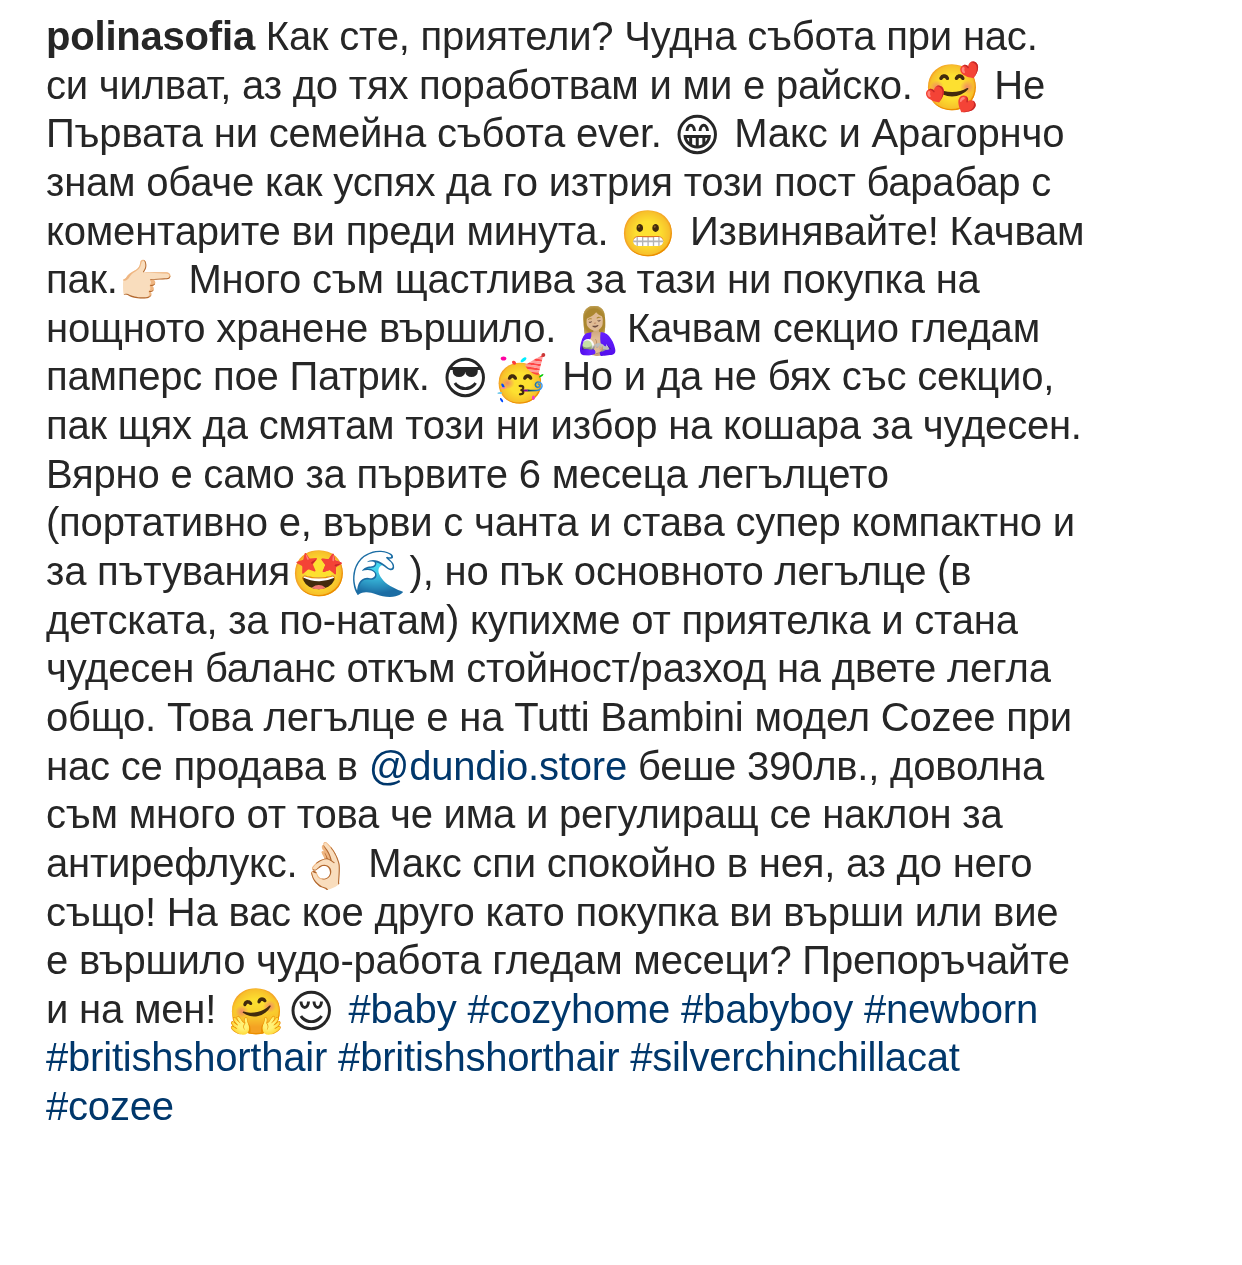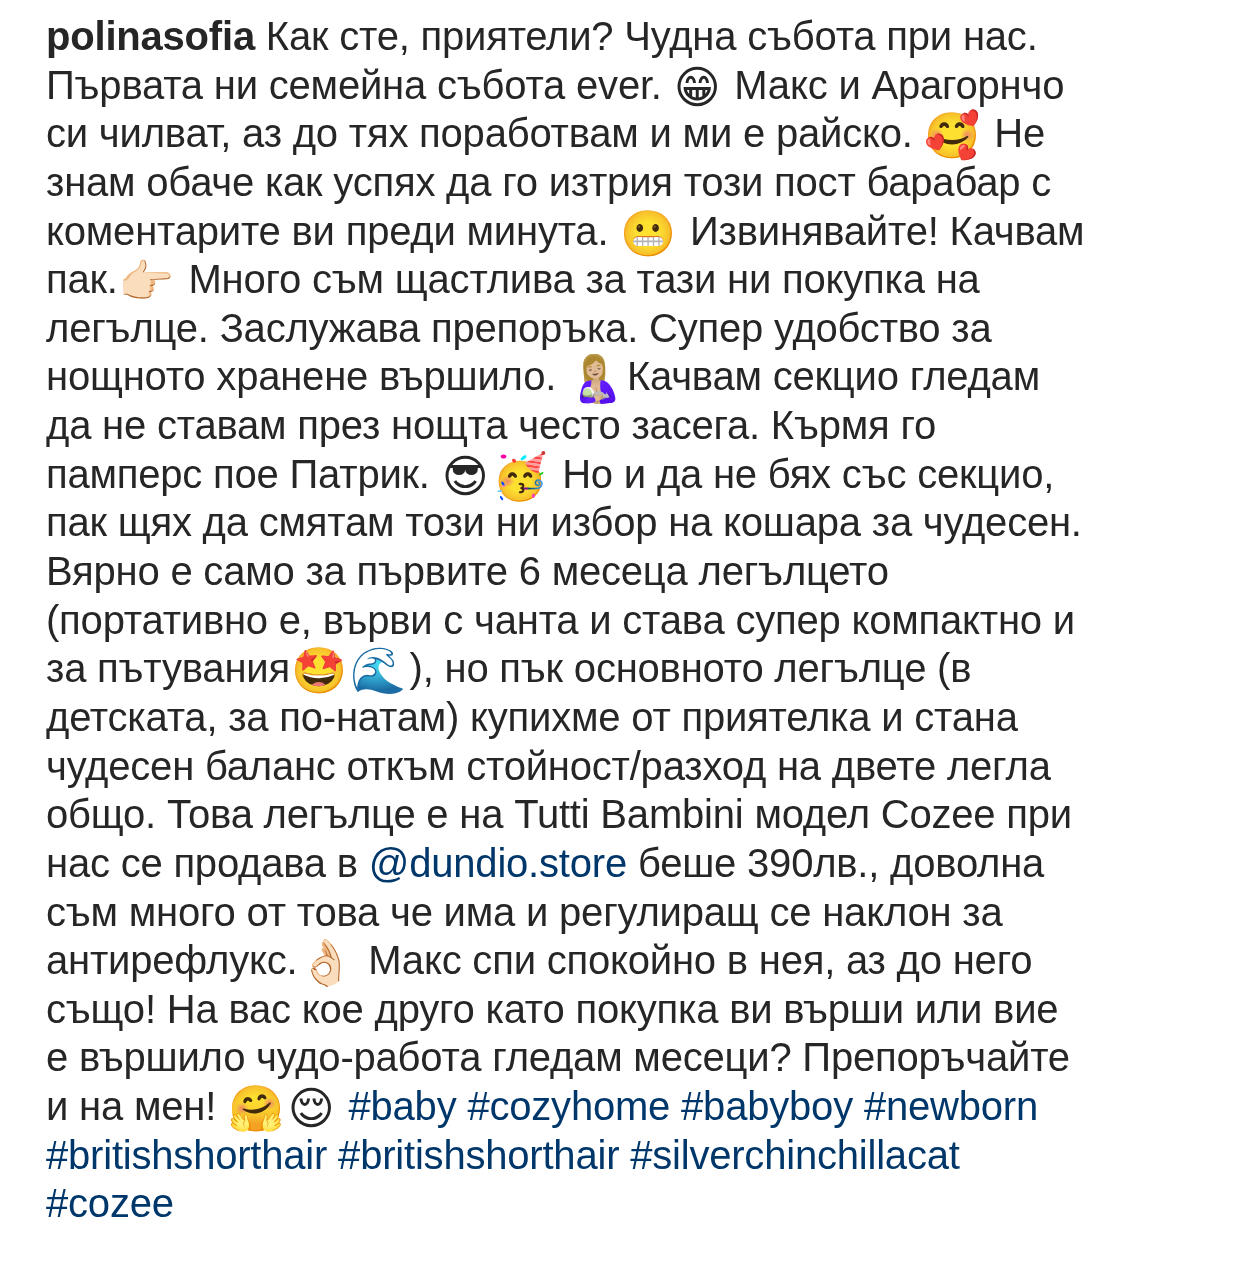--- a/index.html
+++ b/index.html
@@ -35,28 +35,26 @@
     line-height: 48.65px;
     margin: 0 3px 0 1px;
     vertical-align: -4px;
   }
 </style>
 </head>
 <body style="background: rgb(255, 255, 255);">
 
 <div class="post-caption" id="caption">
     <div class="line"><span class="bold">polinasofia</span><span class="plain"> Как сте, приятели? Чудна събота при нас.</span></div>
+    <div class="line"><span class="plain">си чилват, аз до тях поработвам и ми е райско. </span><span class="emoji">🥰</span><span class="plain"> Не</span></div>
     <div class="line"><span class="plain">Първата ни семейна събота ever. </span><span class="emoji">😁</span><span class="plain"> Макс и Арагорнчо</span></div>
-    <div class="line"><span class="plain">си чилват, аз до тях поработвам и ми е райско. </span><span class="emoji">🥰</span><span class="plain"> Не</span></div>
     <div class="line"><span class="plain">знам обаче как успях да го изтрия този пост барабар с</span></div>
     <div class="line"><span class="plain">коментарите ви преди минута. </span><span class="emoji">😬</span><span class="plain"> Извинявайте! Качвам</span></div>
     <div class="line"><span class="plain">пак.</span><span class="emoji">👉🏻</span><span class="plain"> Много съм щастлива за тази ни покупка на</span></div>
-    <div class="line"><span class="plain">легълце. Заслужава препоръка. Супер удобство за</span></div>
     <div class="line"><span class="plain">нощното хранене вършило. </span><span class="emoji">🤱🏼</span><span class="plain">Качвам секцио гледам</span></div>
-    <div class="line"><span class="plain">да не ставам през нощта често засега. Кърмя го</span></div>
     <div class="line"><span class="plain">памперс пое Патрик. </span><span class="emoji">😎</span><span class="emoji">🥳</span><span class="plain"> Но и да не бях със секцио,</span></div>
     <div class="line"><span class="plain">пак щях да смятам този ни избор на кошара за чудесен.</span></div>
     <div class="line"><span class="plain">Вярно е само за първите 6 месеца легълцето</span></div>
     <div class="line"><span class="plain">(портативно е, върви с чанта и става супер компактно и</span></div>
     <div class="line"><span class="plain">за пътувания</span><span class="emoji">🤩</span><span class="emoji">🌊</span><span class="plain">), но пък основното легълце (в</span></div>
     <div class="line"><span class="plain">детската, за по-натам) купихме от приятелка и стана</span></div>
     <div class="line"><span class="plain">чудесен баланс откъм стойност/разход на двете легла</span></div>
     <div class="line"><span class="plain">общо. Това легълце е на Tutti Bambini модел Cozee при</span></div>
     <div class="line"><span class="plain">нас се продава в </span><span class="link">@dundio.store</span><span class="plain"> беше 390лв., доволна</span></div>
     <div class="line"><span class="plain">съм много от това че има и регулиращ се наклон за</span></div>

